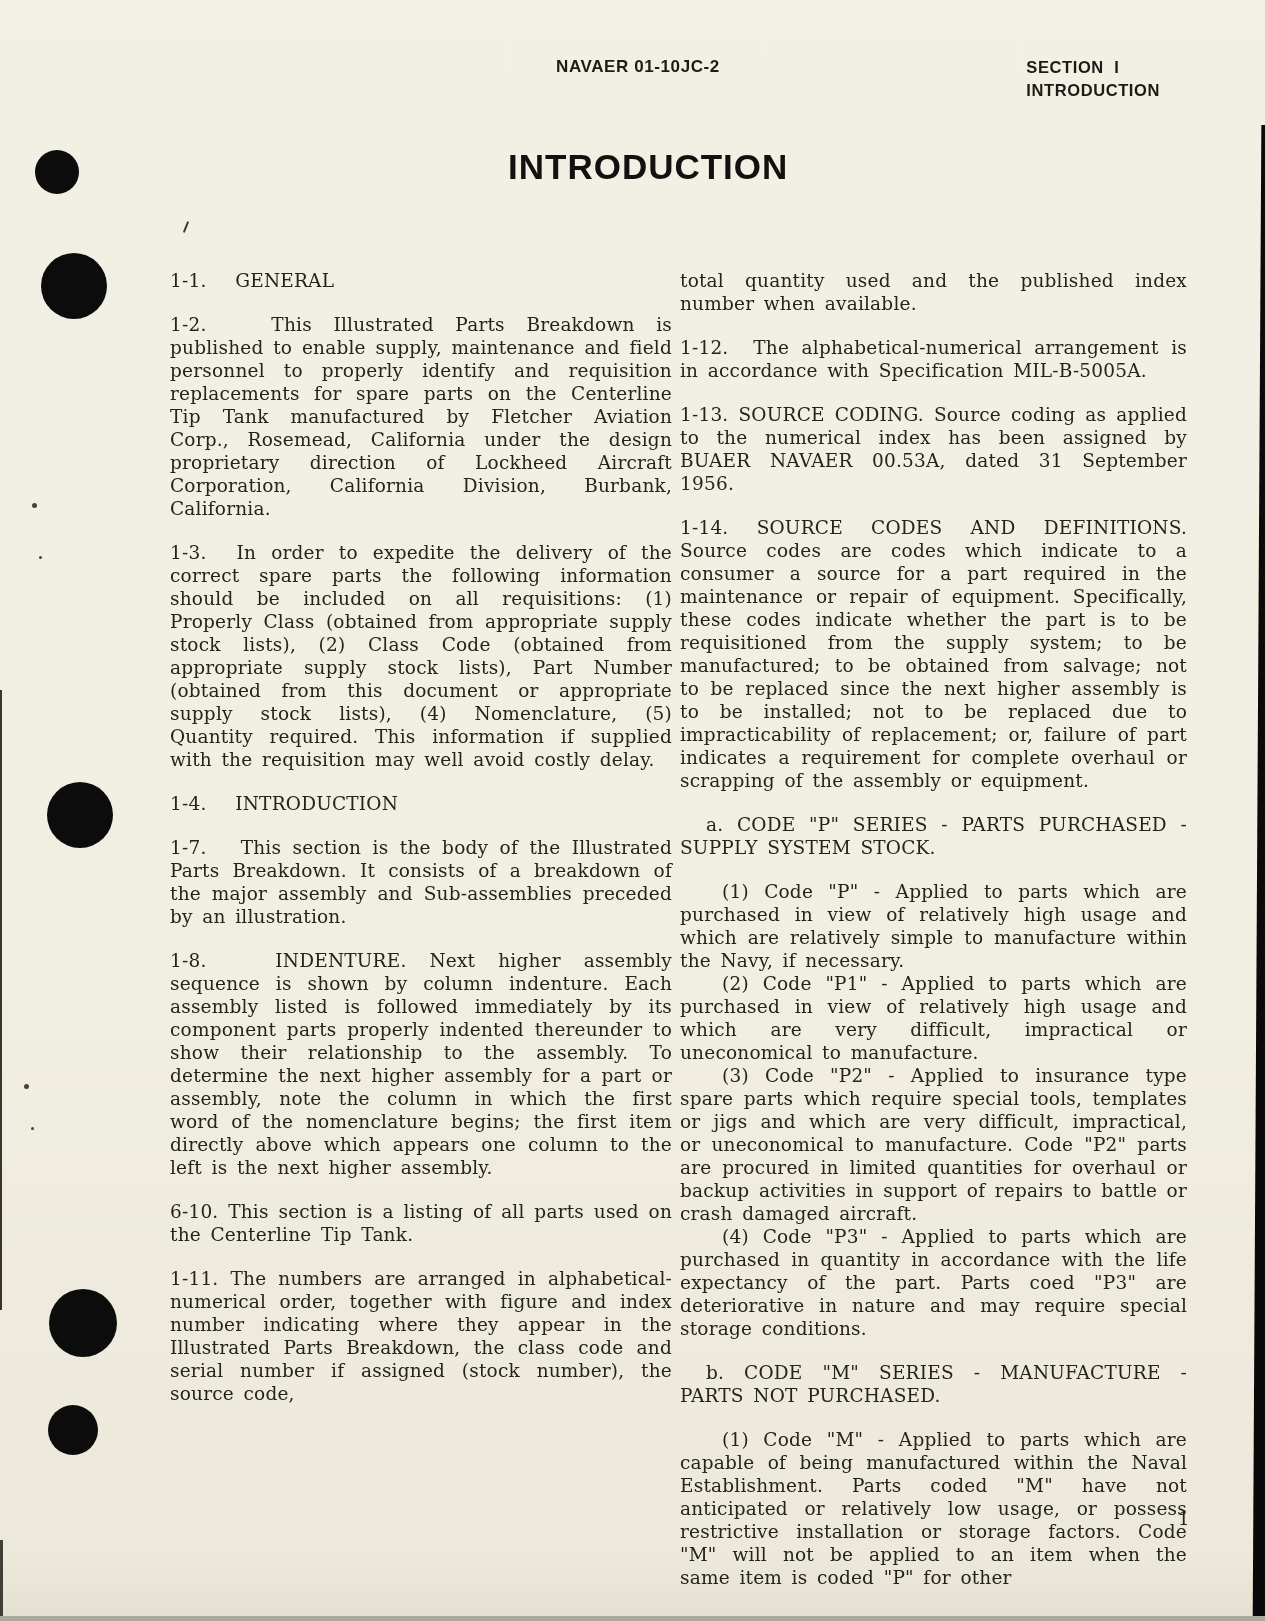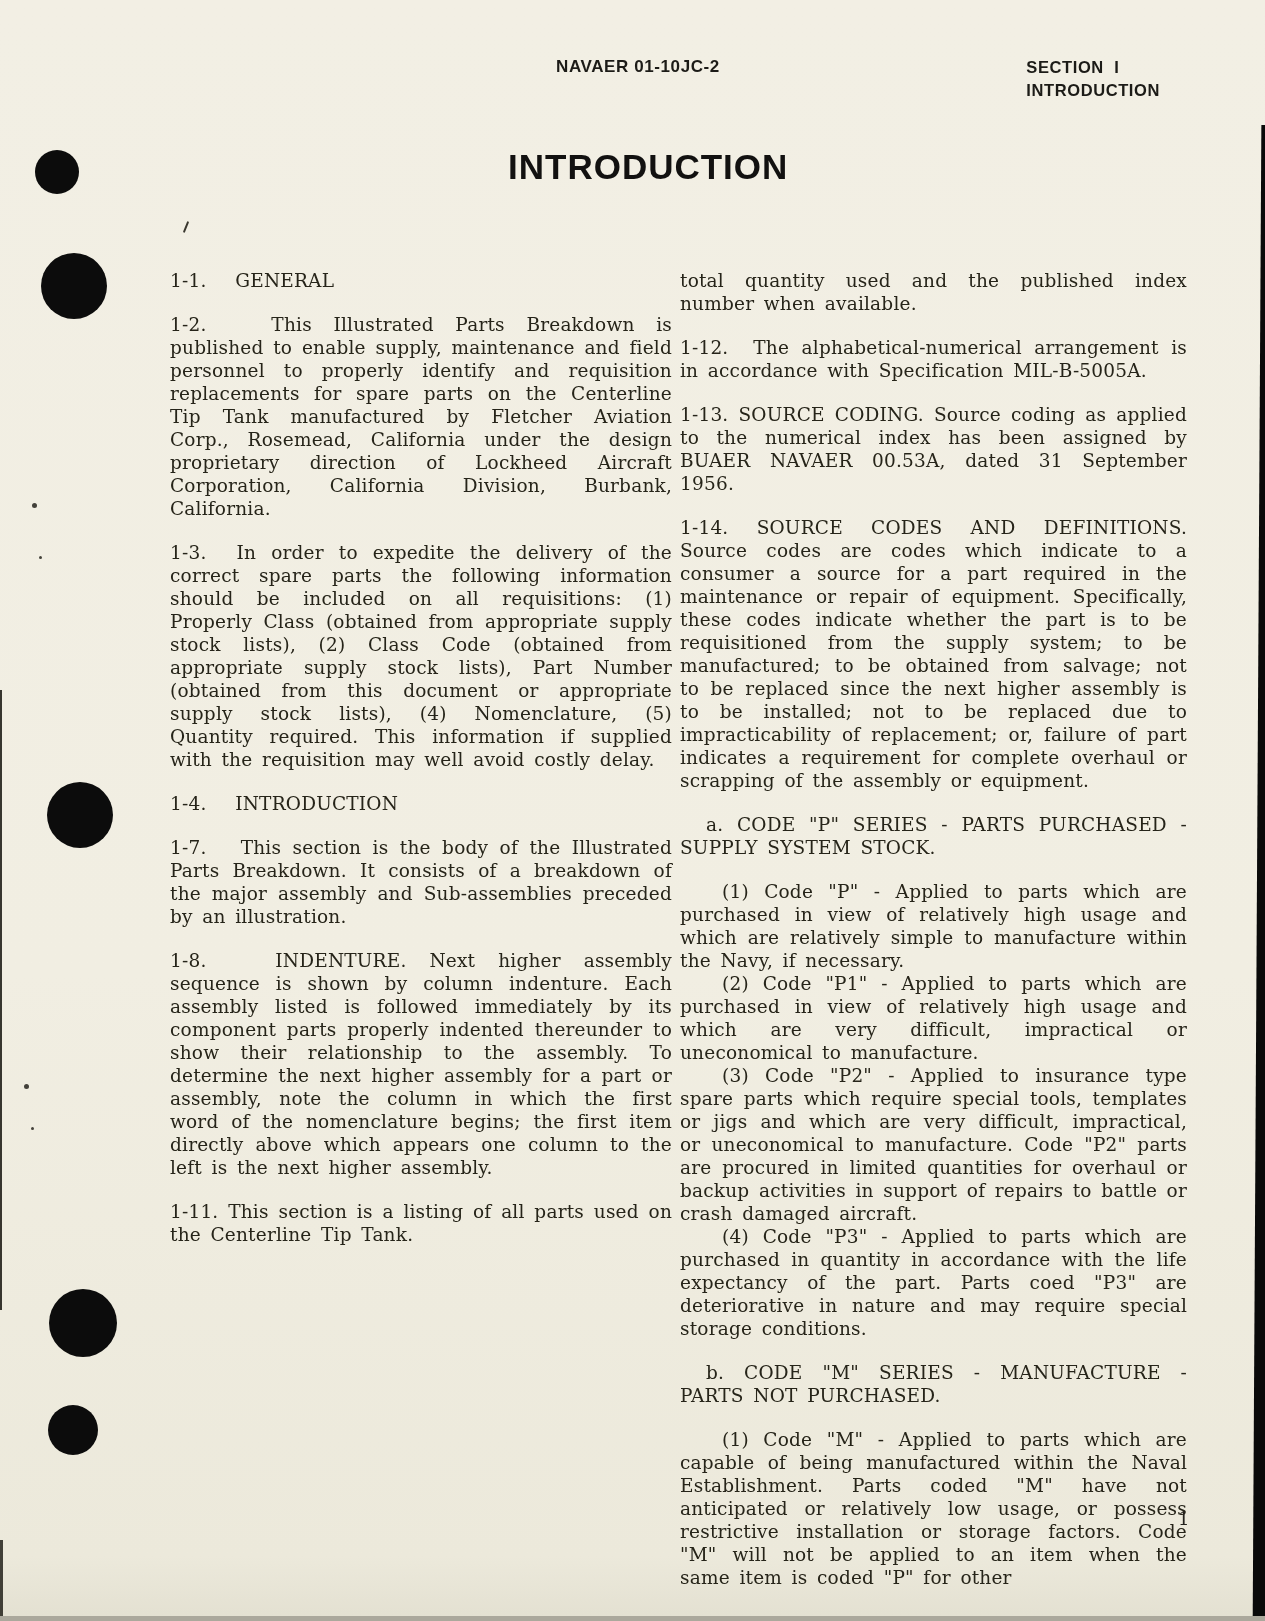--- a/index.html
+++ b/index.html
@@ -87,21 +87,22 @@
 </div>
 <div class="page-title">INTRODUCTION</div>
 
 <div class="col col-left">
   <p class="para">1-1.&nbsp;&nbsp;&nbsp;GENERAL</p>
   <p class="para">1-2.&nbsp;&nbsp;&nbsp;This Illustrated Parts Breakdown is published to enable supply, maintenance and field personnel to properly identify and requisition replacements for spare parts on the Centerline Tip Tank manufactured by Fletcher Aviation Corp., Rosemead, California under the design proprietary direction of Lockheed Aircraft Corporation, California Division, Burbank, California.</p>
   <p class="para">1-3.&nbsp;&nbsp;In order to expedite the delivery of the correct spare parts the following information should be included on all requisitions: (1) Properly Class (obtained from appropriate supply stock lists), (2) Class Code (obtained from appropriate supply stock lists), Part Number (obtained from this document or appropriate supply stock lists), (4) Nomenclature, (5) Quantity required. This information if supplied with the requisition may well avoid costly delay.</p>
   <p class="para">1-4.&nbsp;&nbsp;&nbsp;INTRODUCTION</p>
   <p class="para">1-7.&nbsp;&nbsp;&nbsp;This section is the body of the Illustrated Parts Breakdown. It consists of a breakdown of the major assembly and Sub-assemblies preceded by an illustration.</p>
   <p class="para">1-8.&nbsp;&nbsp;&nbsp;INDENTURE. Next higher assembly sequence is shown by column indenture. Each assembly listed is followed immediately by its component parts properly indented thereunder to show their relationship to the assembly. To determine the next higher assembly for a part or assembly, note the column in which the first word of the nomenclature begins; the first item directly above which appears one column to the left is the next higher assembly.</p>
-  <p class="para">1-11. This section is a listing of all parts used on the Centerline Tip Tank.</p>
+  <p class="para">6-10. This section is a listing of all parts used on the Centerline Tip Tank.</p>
+  <p class="para">1-11. The numbers are arranged in alphabetical-numerical order, together with figure and index number indicating where they appear in the Illustrated Parts Breakdown, the class code and serial number if assigned (stock number), the source code,</p>
 </div>
 
 <div class="col col-right">
   <p class="para">total quantity used and the published index number when available.</p>
   <p class="para">1-12.&nbsp;&nbsp;The alphabetical-numerical arrangement is in accordance with Specification MIL-B-5005A.</p>
   <p class="para">1-13. SOURCE CODING. Source coding as applied to the numerical index has been assigned by BUAER NAVAER 00.53A, dated 31 September 1956.</p>
   <p class="para">1-14. SOURCE CODES AND DEFINITIONS. Source codes are codes which indicate to a consumer a source for a part required in the maintenance or repair of equipment. Specifically, these codes indicate whether the part is to be requisitioned from the supply system; to be manufactured; to be obtained from salvage; not to be replaced since the next higher assembly is to be installed; not to be replaced due to impracticability of replacement; or, failure of part indicates a requirement for complete overhaul or scrapping of the assembly or equipment.</p>
   <p class="para ind1">a. CODE "P" SERIES - PARTS PURCHASED - SUPPLY SYSTEM STOCK.</p>
   <p class="para ind2 tight">(1) Code "P" - Applied to parts which are purchased in view of relatively high usage and which are relatively simple to manufacture within the Navy, if necessary.</p>
   <p class="para ind2 tight">(2) Code "P1" - Applied to parts which are purchased in view of relatively high usage and which are very difficult, impractical or uneconomical to manufacture.</p>

